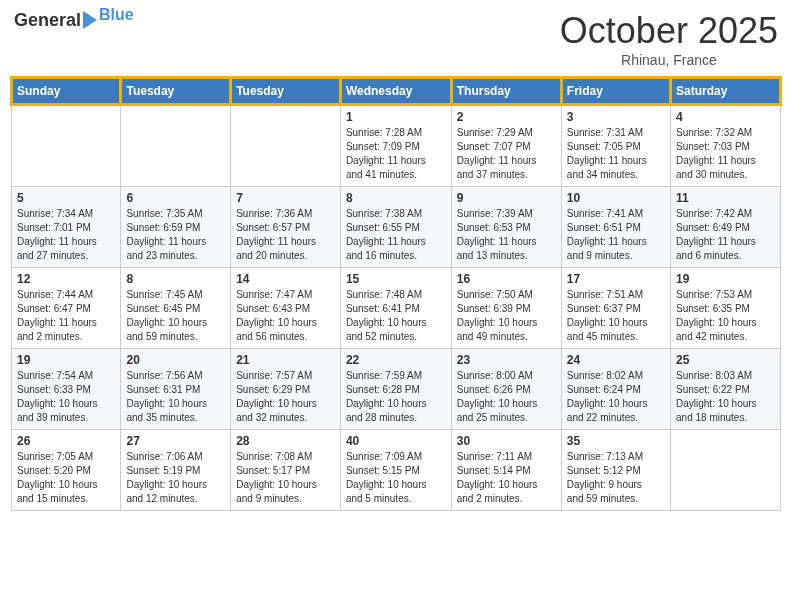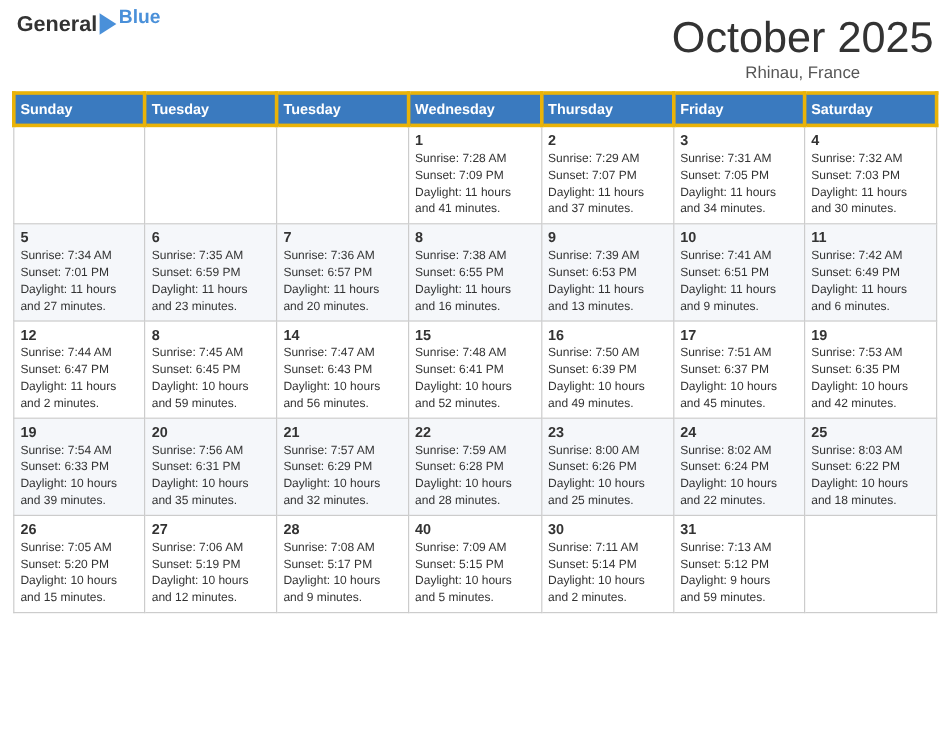--- a/index.html
+++ b/index.html
@@ -256,19 +256,19 @@
         </td>
         <td>
           <div class="day-number">40</div>
           <div class="day-info">Sunrise: 7:09 AM<br>Sunset: 5:15 PM<br>Daylight: 10 hours<br>and 5 minutes.</div>
         </td>
         <td>
           <div class="day-number">30</div>
           <div class="day-info">Sunrise: 7:11 AM<br>Sunset: 5:14 PM<br>Daylight: 10 hours<br>and 2 minutes.</div>
         </td>
         <td>
-          <div class="day-number">31</div>
+          <div class="day-number">35</div>
           <div class="day-info">Sunrise: 7:13 AM<br>Sunset: 5:12 PM<br>Daylight: 9 hours<br>and 59 minutes.</div>
         </td>
         <td class="empty-cell"></td>
       </tr>
     </tbody>
 </table>
 
 </body></html>

